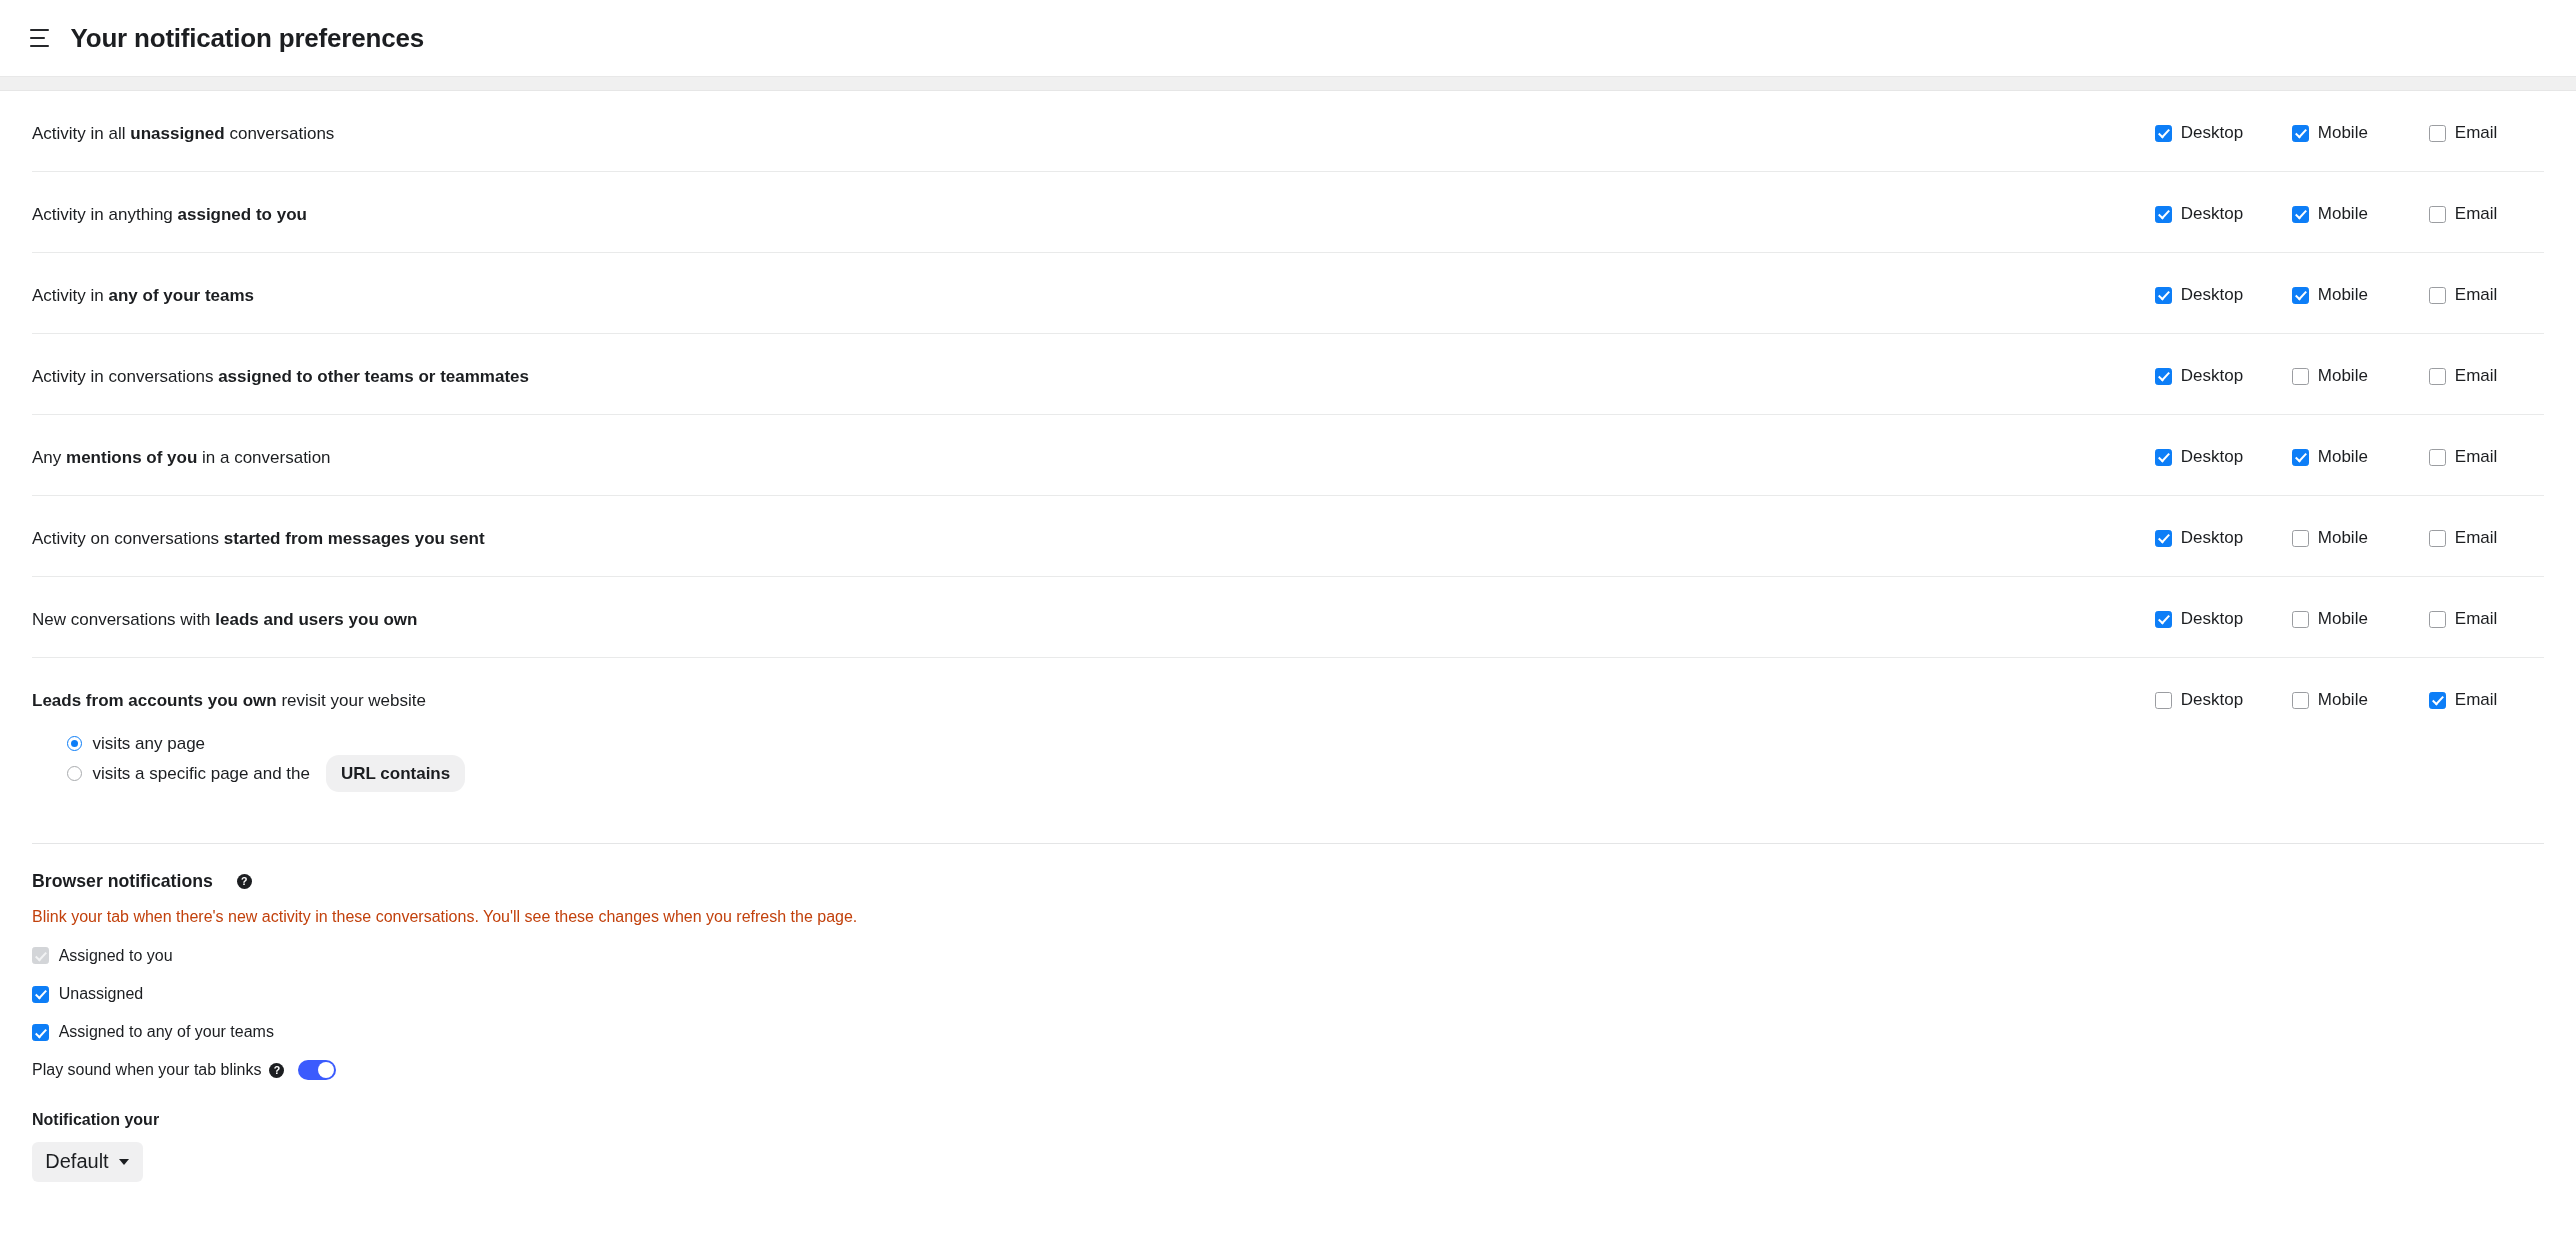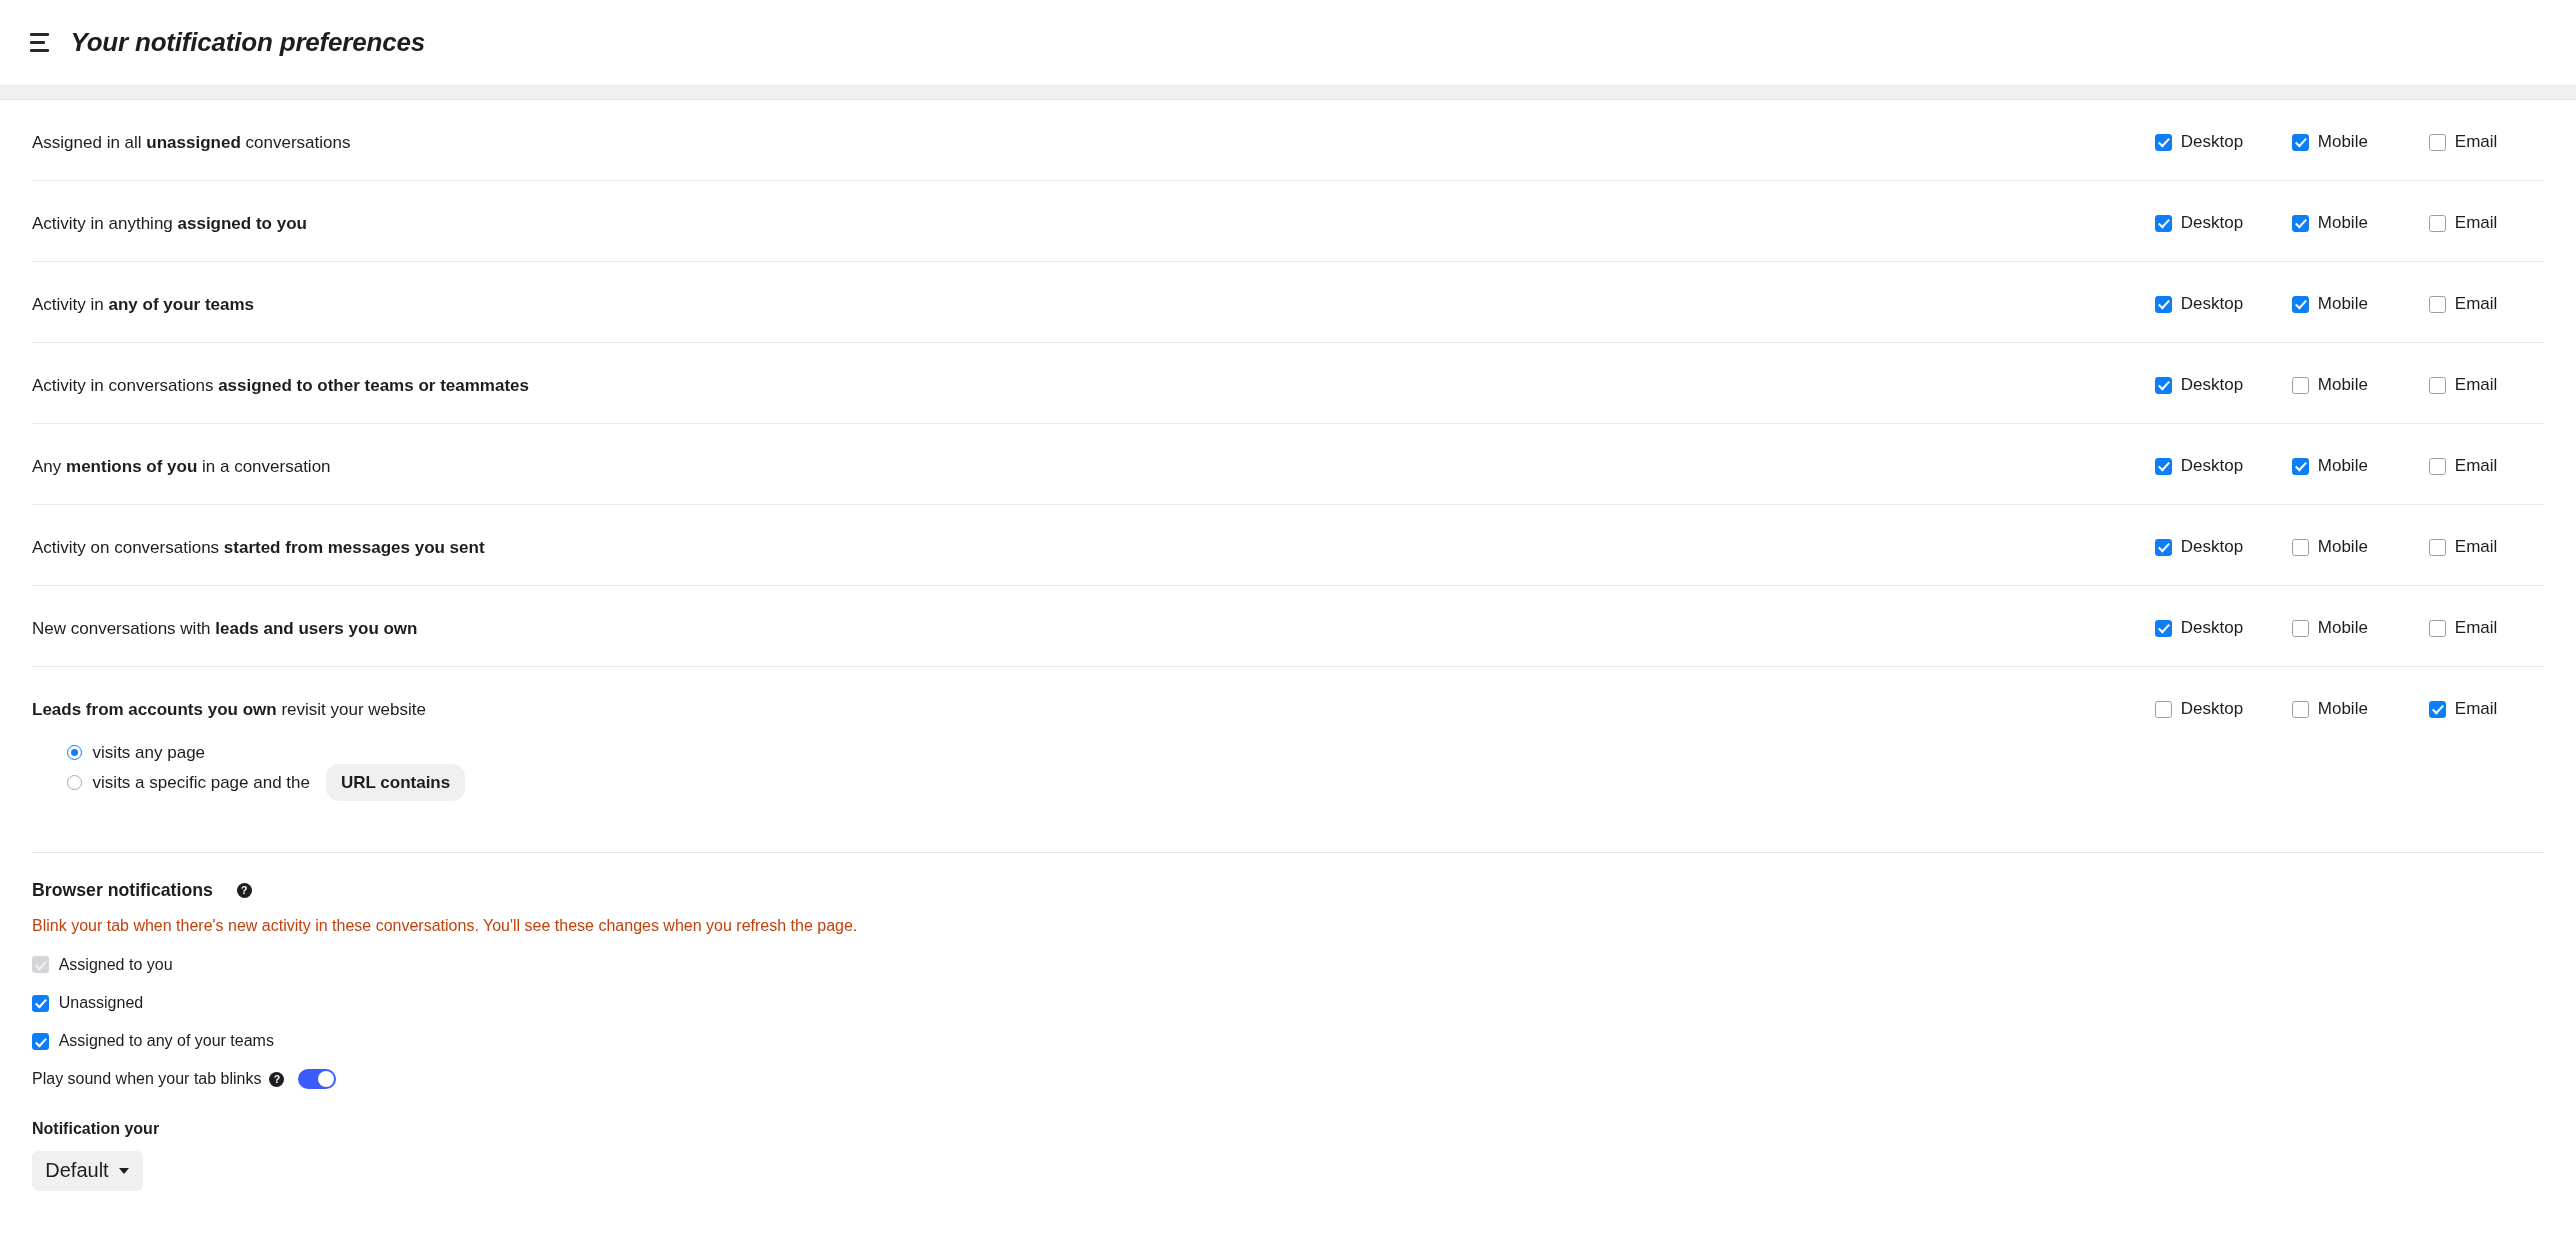--- a/index.html
+++ b/index.html
@@ -11,27 +11,26 @@
     width: 2576px;
     height: 1233px;
     font-family: "Liberation Sans", sans-serif;
     color: #1c1e21;
     -webkit-font-smoothing: antialiased;
     overflow: hidden;
   }
 
   
   .page-header {
-    height: 85px;
+    height: 76px;
     display: flex;
     align-items: center;
     padding-left: 26.5px;
     background: #ffffff;
     box-sizing: border-box;
-    font-style: italic;
   }
   .hamburger {
     width: 30px;
     height: 30px;
     display: flex;
     flex-direction: column;
     justify-content: center;
     align-items: flex-start;
     gap: 5.3px;
     margin-right: 14px;
@@ -330,21 +329,21 @@
     <i></i>
     <i></i>
   </div>
   <div class="page-title">Your notification preferences</div>
 </div>
 <div class="header-band"></div>
 
 <div class="rows" id="rows-container">
     <div class="notif-row">
       <div class="row-left">
-        <div class="row-label"><span>Assigned in all </span><b>unassigned</b><span> conversations</span></div>
+        <div class="row-label"><span>Activity in all </span><b>unassigned</b><span> conversations</span></div>
       </div>
       <div class="row-right">
         <label class="cb-group">
           <span class="cbox checked"></span>
           <span class="cb-label">Desktop</span>
         </label>
         <label class="cb-group">
           <span class="cbox checked"></span>
           <span class="cb-label">Mobile</span>
         </label>

